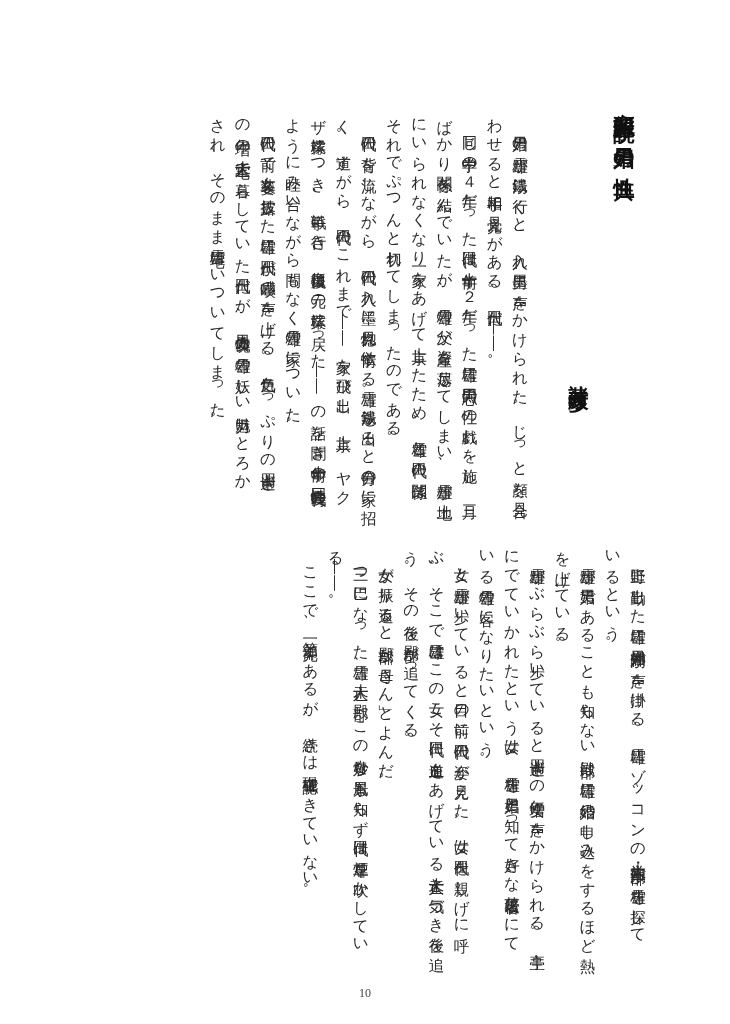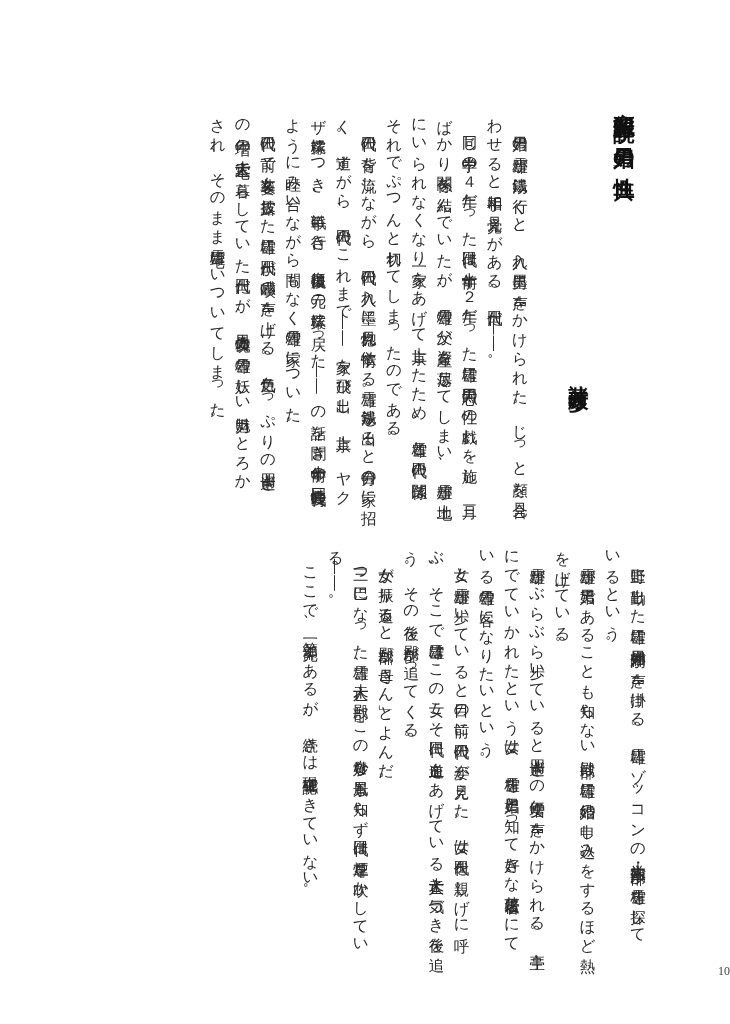--- a/index.html
+++ b/index.html
@@ -7,21 +7,21 @@
          font-family: "DejaVu Serif", "Liberation Serif", serif; color: #2a2a2a; }
   .vert { writing-mode: vertical-rl; -webkit-writing-mode: vertical-rl; position: absolute; }
   .title { right: 92px; top: 96px; height: 300px; font-family: "DejaVu Sans", sans-serif;
            font-weight: bold; font-size: 21px; letter-spacing: 2px; color: #111; line-height: 28px; }
   .author { right: 138px; top: 368px; font-family: "DejaVu Sans", sans-serif; font-weight: bold;
             font-size: 20px; letter-spacing: 3px; color: #111; line-height: 26px; }
   .block { font-size: 15.5px; line-height: 25.2px; letter-spacing: 1.1px; }
   .top { right: 198px; top: 108px; height: 392px; width: 400px; }
   .bottom { right: 80px; top: 540px; height: 410px; width: 420px; }
   .block p { margin: 0; text-indent: 1em; }
-  .pageno { position: absolute; left: 0; width: 100%; top: 964px; text-align: right;
+  .pageno { position: absolute; left: 0; width: 100%; top: 986px; text-align: center;
             font-size: 12px; color: #444; font-family: "Liberation Serif", serif; }
 </style>
 </head>
 <body>
 
 <div class="vert title">変態記録小説　男娼の性典</div>
 <div class="vert author">諸井紋多</div>
 
 <div class="vert block top">
   <p>男娼の雪雄が銭湯に行くと、入れ墨男に声をかけられた。じっと顔を見合わせると相手に見覚えがある。田代だ――。</p>

